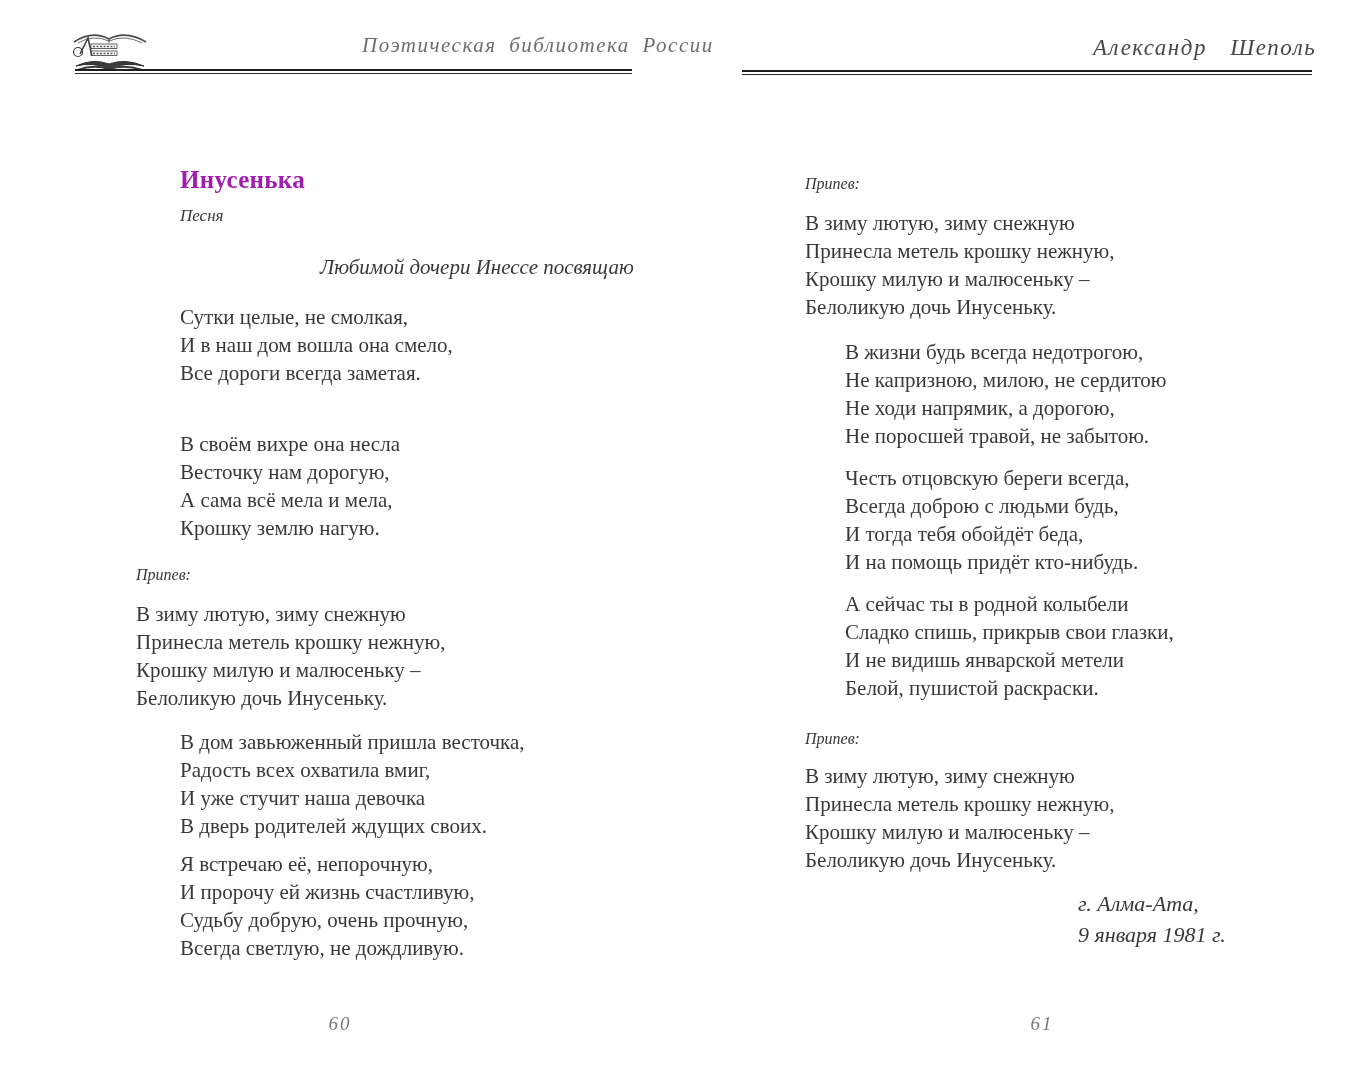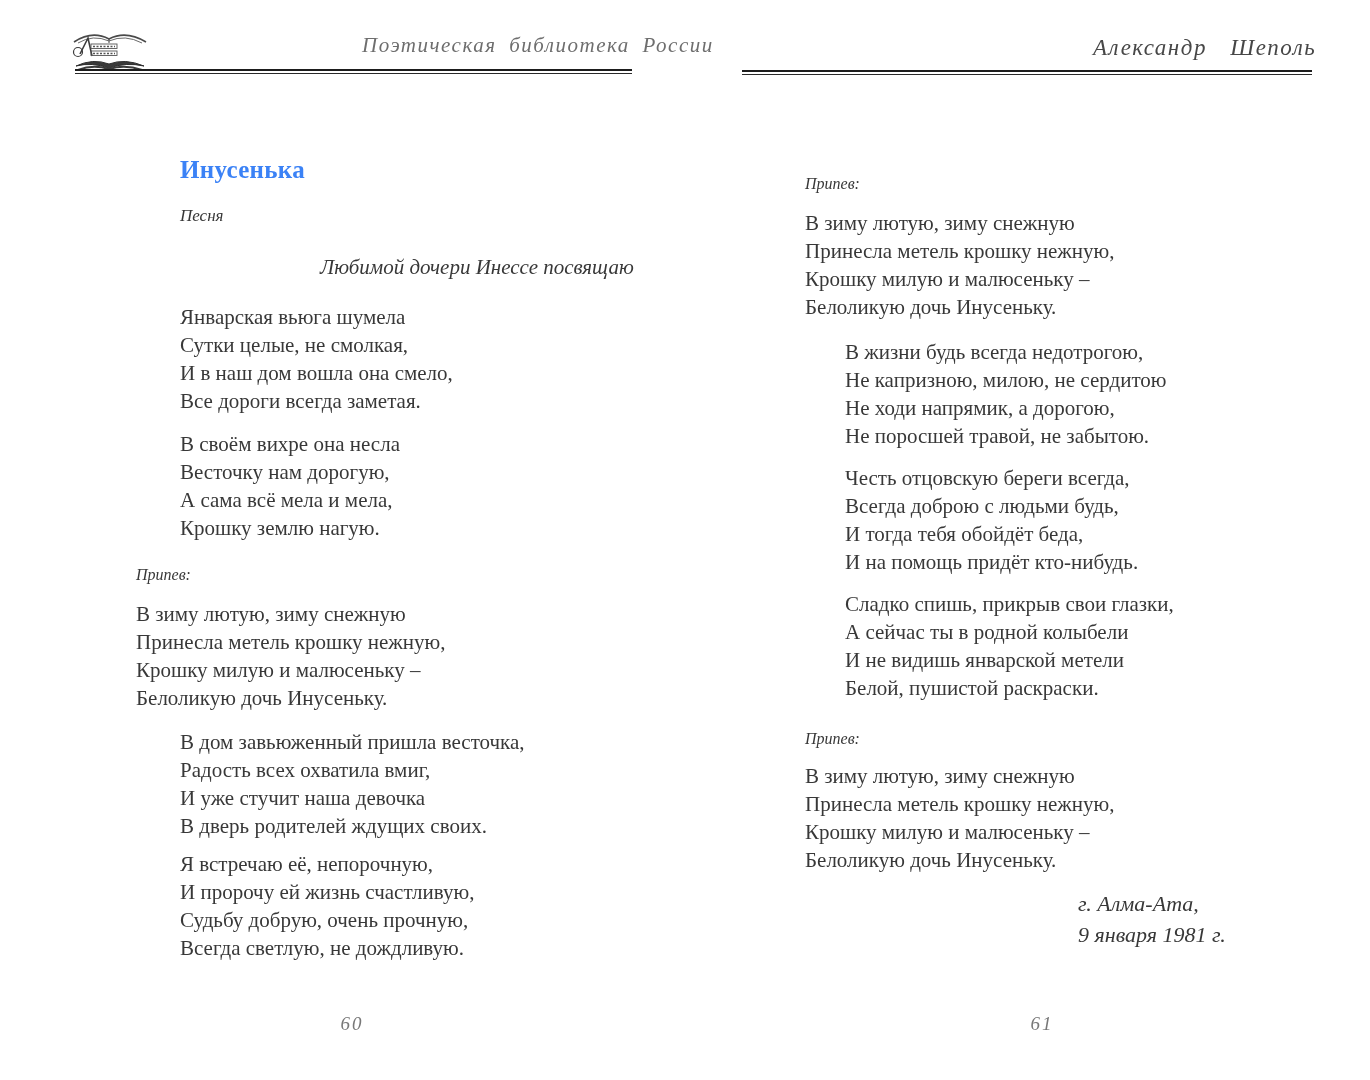--- a/index.html
+++ b/index.html
@@ -39,24 +39,24 @@
     border-top: 2.5px solid #1d1d1d;
     border-bottom: 1.5px solid #2a2a2a;
   }
   .head-rule.left-rule  { left: 75px;  top: 69px; width: 557px; }
   .head-rule.right-rule { left: 742px; top: 70px; width: 570px; }
 
   .logo { left: 68px; top: 26px; width: 84px; height: 48px; }
 
   
   .poem-title {
-    left: 180px; top: 156px;
+    left: 180px; top: 166px;
     font-size: 25px;
     font-weight: bold;
-    color: #3b82f6;
+    color: #a21caf;
     letter-spacing: 0.3px;
   }
   .poem-subtitle {
     left: 180px; top: 206px;
     font-style: italic;
     font-size: 17px;
   }
   .dedication {
     left: 320px; top: 255px;
     font-style: italic;
@@ -78,21 +78,21 @@
     line-height: 31px;
   }
   .page-number {
     width: 80px;
     text-align: center;
     font-style: italic;
     font-size: 19px;
     color: #787878;
     letter-spacing: 2px;
   }
-  .page-number.left-num  { left: 312px;  top: 1013px; }
+  .page-number.left-num  { left: 300px;  top: 1013px; }
   .page-number.right-num { left: 1002px; top: 1013px; }
 </style>
 </head>
 <body>
 
 <svg class="abs logo" viewBox="0 0 84 48" xmlns="http://www.w3.org/2000/svg">
 
   <path d="M6 16 Q24 4 41 13 Q58 4 78 16" fill="none" stroke="#4a4a4a" stroke-width="1.6"></path>
   <path d="M10 17 Q25 8 41 15 Q57 8 74 17" fill="none" stroke="#6a6a6a" stroke-width="1"></path>
   <line x1="41" y1="13" x2="41" y2="17" stroke="#4a4a4a" stroke-width="1"></line>
@@ -112,21 +112,20 @@
 <div class="abs head-rule left-rule"></div>
 
 <div class="abs author-name">Александр Шеполь</div>
 <div class="abs head-rule right-rule"></div>
 
 <div class="abs poem-title">Инусенька</div>
 <div class="abs poem-subtitle">Песня</div>
 <div class="abs dedication">Любимой дочери Инессе посвящаю</div>
 
 <div class="abs block" style="left:180px; top:303px">
-    <div class="line">Январская вьюга шумела</div>
     <div class="line">Сутки целые, не смолкая,</div>
     <div class="line">И в наш дом вошла она смело,</div>
     <div class="line">Все дороги всегда заметая.</div>
   </div>
 <div class="abs block" style="left:180px; top:430px">
     <div class="line">В своём вихре она несла</div>
     <div class="line">Весточку нам дорогую,</div>
     <div class="line">А сама всё мела и мела,</div>
     <div class="line">Крошку землю нагую.</div>
   </div>
@@ -168,22 +167,22 @@
     <div class="line">Не ходи напрямик, а дорогою,</div>
     <div class="line">Не поросшей травой, не забытою.</div>
   </div>
 <div class="abs block" style="left:845px; top:464px">
     <div class="line">Честь отцовскую береги всегда,</div>
     <div class="line">Всегда доброю с людьми будь,</div>
     <div class="line">И тогда тебя обойдёт беда,</div>
     <div class="line">И на помощь придёт кто-нибудь.</div>
   </div>
 <div class="abs block" style="left:845px; top:590px">
+    <div class="line">А сейчас ты в родной колыбели</div>
     <div class="line">Сладко спишь, прикрыв свои глазки,</div>
-    <div class="line">А сейчас ты в родной колыбели</div>
     <div class="line">И не видишь январской метели</div>
     <div class="line">Белой, пушистой раскраски.</div>
   </div>
 
 <div class="abs chorus-label" style="left:805px; top:730px">Припев:</div>
 <div class="abs block" style="left:805px; top:762px">
     <div class="line">В зиму лютую, зиму снежную</div>
     <div class="line">Принесла метель крошку нежную,</div>
     <div class="line">Крошку милую и малюсеньку –</div>
     <div class="line">Белоликую дочь Инусеньку.</div>

